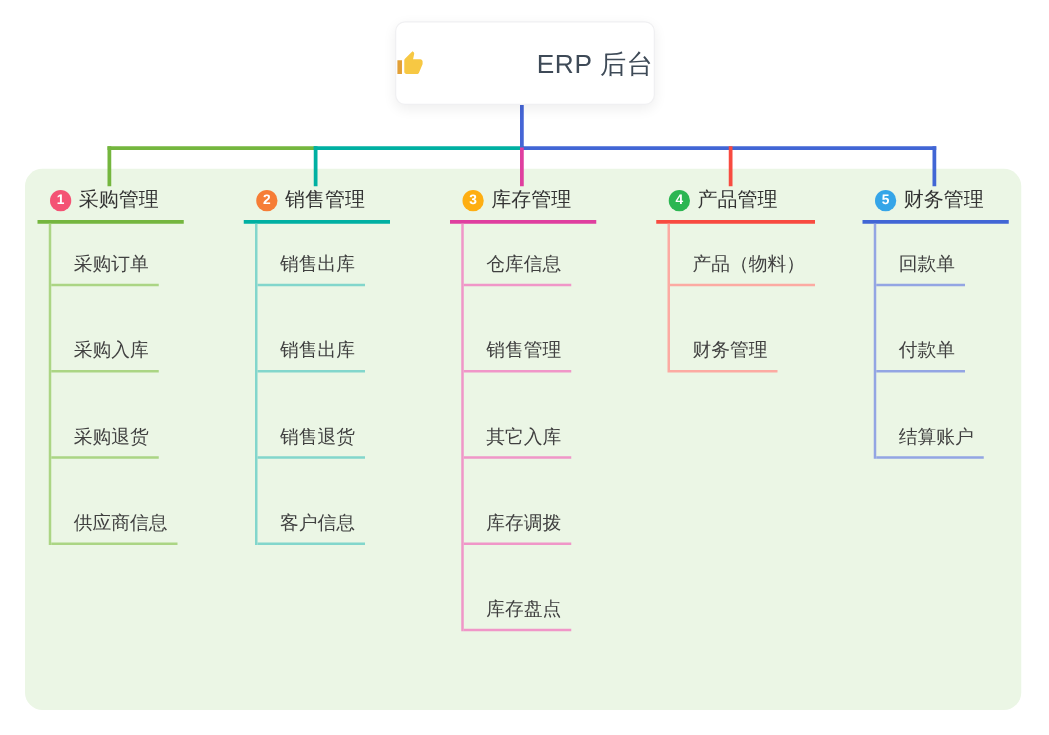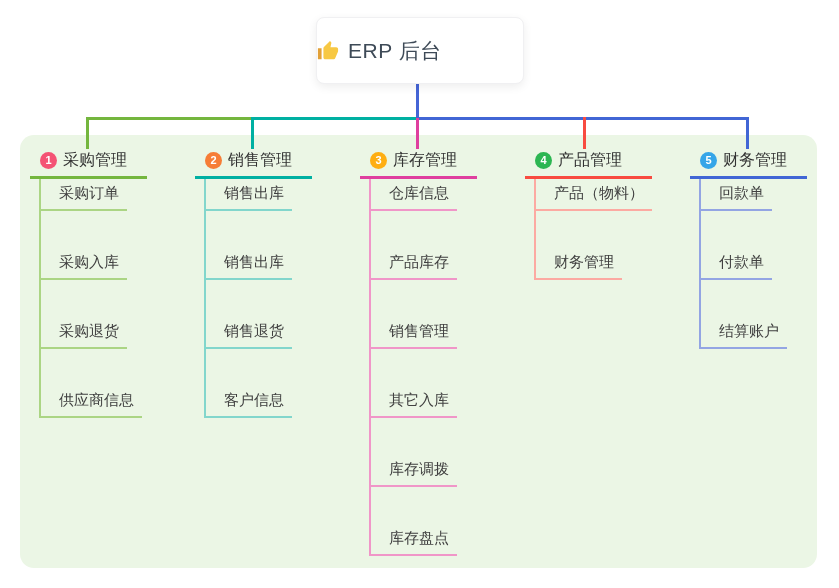--- a/index.html
+++ b/index.html
@@ -10,21 +10,21 @@
     font-family:"Liberation Sans","DejaVu Sans",sans-serif;
   }
   .panel {
     position:absolute; left:20px; top:135px; width:797px; height:433px;
     background:#ebf6e5; border-radius:14px; z-index:1;
   }
   .root-card {
     position:absolute; left:316px; top:17px; width:208px; height:67px;
     background:#ffffff; border:1px solid #f0f0f2; border-radius:8px;
     box-shadow:0 3px 10px rgba(0,0,0,.07);
-    display:flex; align-items:center; justify-content:flex-start; gap:9px;
+    display:flex; align-items:center; justify-content:space-between; gap:9px;
     z-index:3;
   }
   .root-label { font-size:21px; color:#3e4a57; letter-spacing:.5px; white-space:nowrap; }
   .line { position:absolute; z-index:2; }
   .branch { position:absolute; top:148px; z-index:2; }
   .branch-title {
     display:flex; align-items:center; height:31px; min-width:117px;
     padding:0 10px 3px 10px;
     border-bottom:3px solid var(--main);
   }
@@ -36,21 +36,21 @@
   .branch-label { font-size:16px; color:#333; font-weight:400; white-space:nowrap; }
   .children {
     list-style:none; margin-left:9px; width:fit-content;
     border-left:2px solid var(--light);
   }
   .child {
     height:69px; width:fit-content; display:flex; align-items:flex-end;
     padding:0 8px 6px 18px; border-bottom:2px solid var(--light);
     font-size:15px; color:#404040; white-space:nowrap; cursor:default;
   }
-  .child:first-child { height:32px; }
+  .child:first-child { height:50px; }
 </style>
 </head>
 <body>
 
 <div class="canvas">
 
   <div class="panel"></div>
 
   <div class="root-card">
     <span style="display:flex;">
@@ -100,21 +100,20 @@
     </ul>
   </div>
 
   <div class="branch" style="left: 360px; --main: #df3f9f; --light: #f096c8; --badge: #feae12;">
     <div class="branch-title">
       <span class="badge">3</span>
       <span class="branch-label">库存管理</span>
     </div>
     <ul class="children">
       <li class="child">仓库信息</li>
-      <li class="child">产品库存</li>
       <li class="child">销售管理</li>
       <li class="child">其它入库</li>
       <li class="child">库存调拨</li>
       <li class="child">库存盘点</li>
     </ul>
   </div>
 
   <div class="branch" style="left: 525px; --main: #f84b40; --light: #fcaaa2; --badge: #2cb652;">
     <div class="branch-title">
       <span class="badge">4</span>

